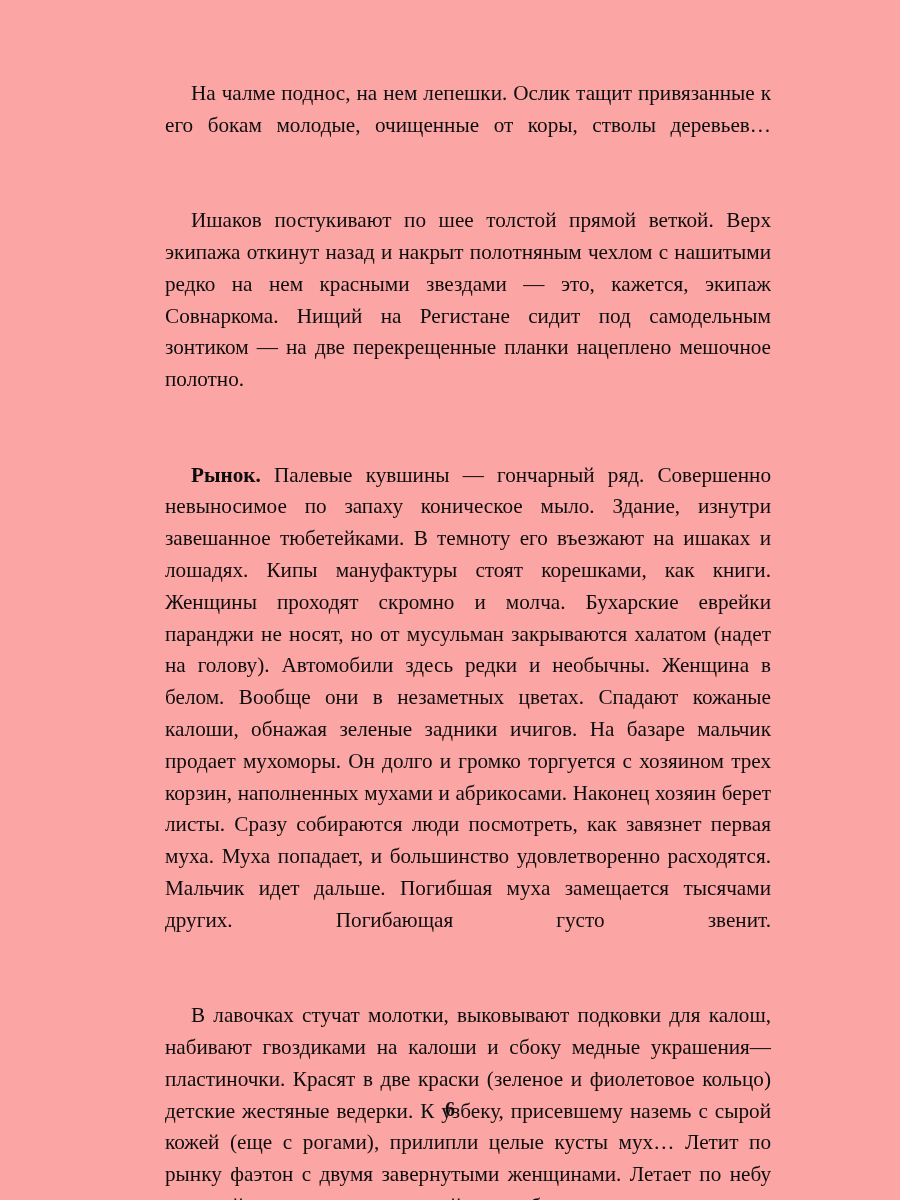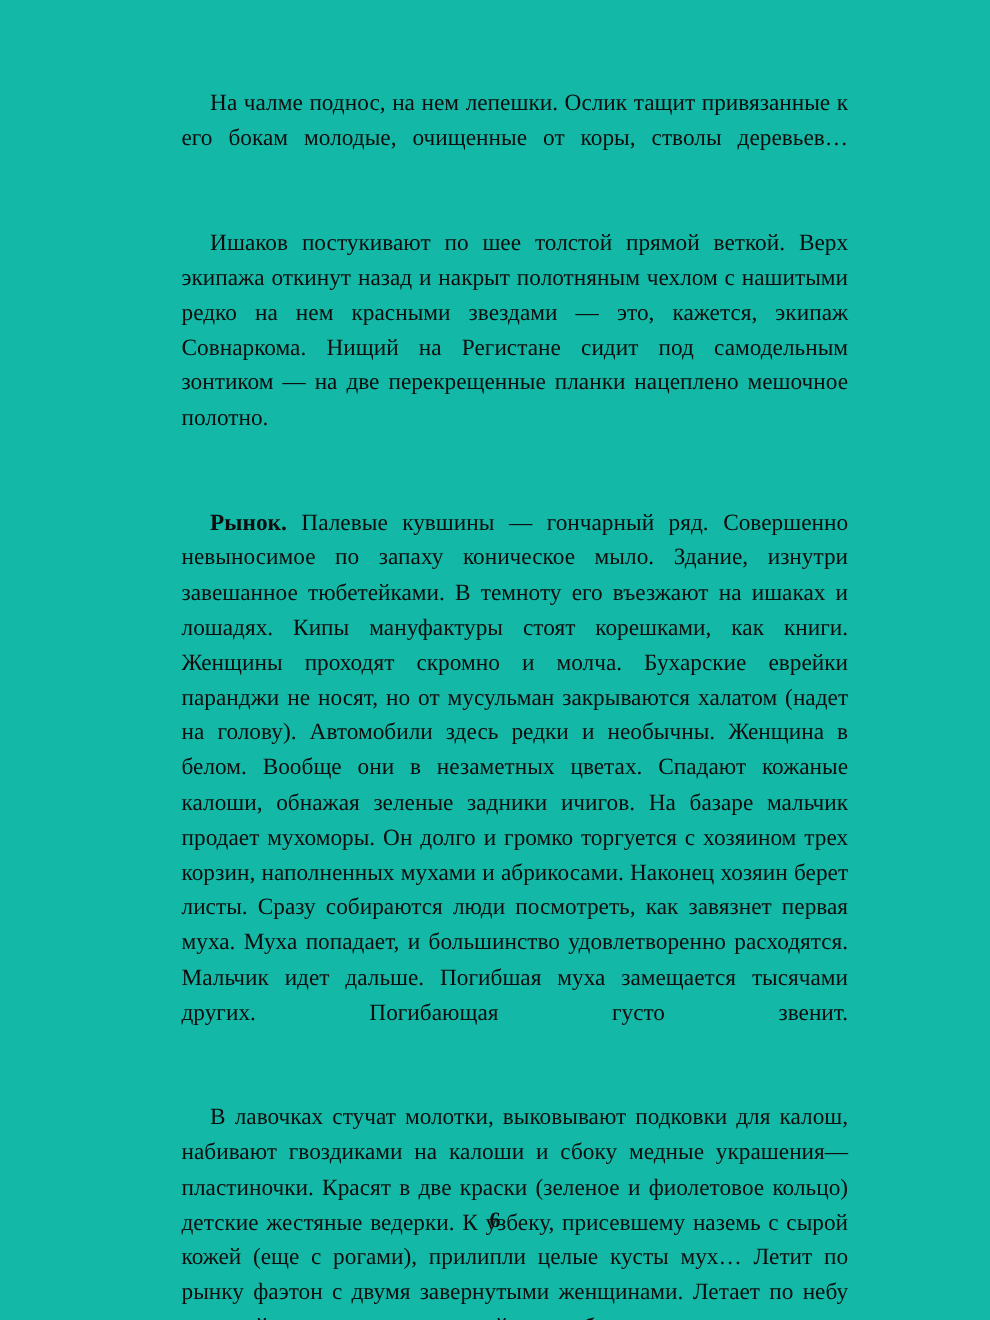--- a/index.html
+++ b/index.html
@@ -5,21 +5,21 @@
   html, body {
     margin: 0;
     padding: 0;
     background: #ffffff;
   }
 
   .page {
     position: relative;
     width: 900px;
     height: 1200px;
-    background: #14b8a6;
+    background: #fca5a5;
     margin: 0 auto;
     overflow: hidden;
     box-sizing: border-box;
   }
 
   .text-column {
     position: absolute;
     left: 165px;
     top: 78px;
     width: 606px;

